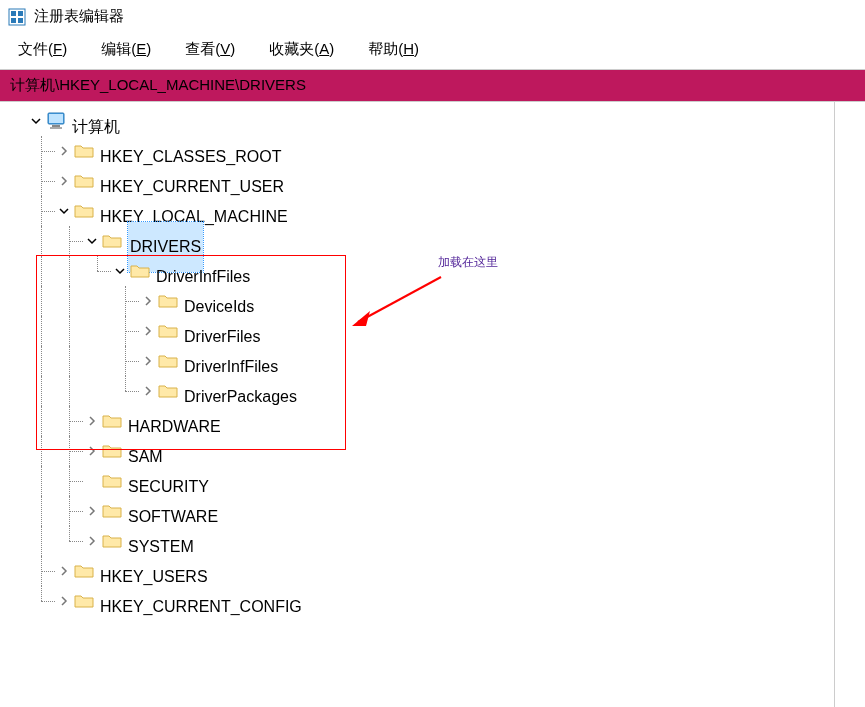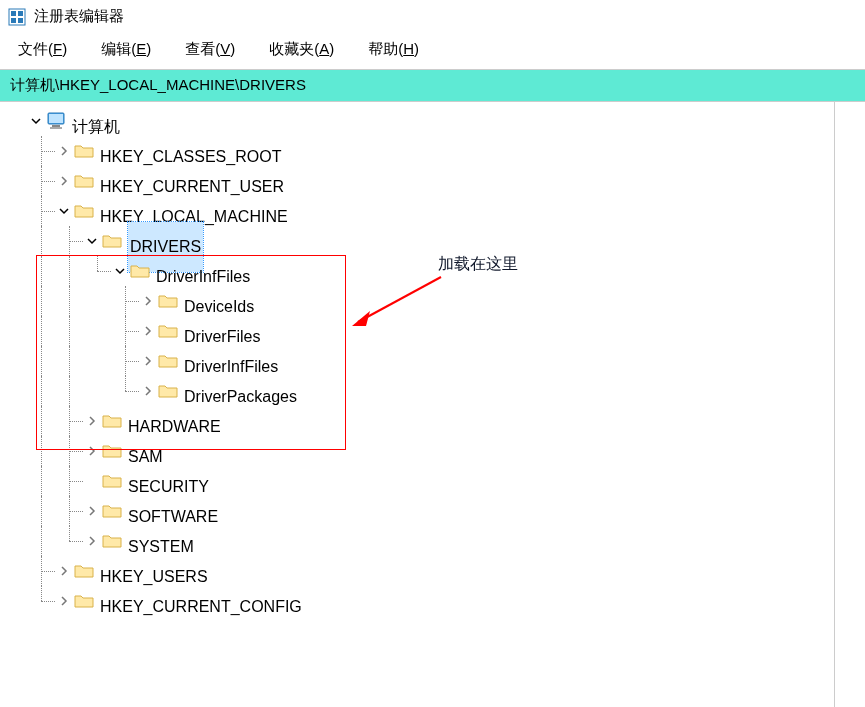--- a/index.html
+++ b/index.html
@@ -35,21 +35,21 @@
     padding: 4px 12px;
     cursor: default;
     font-size: 15px;
   }
   .menu-item u { text-decoration: underline; }
   .addressbar {
     border-top: 1px solid #ccc;
     border-bottom: 1px solid #ccc;
     padding: 6px 10px;
     font-size: 15px;
-    background: #5eead4;
+    background: #be185d;
   }
   .content {
     position: relative;
     display: flex;
     height: calc(707px - 30px - 34px - 34px);
   }
   .tree-pane {
     flex: 0 0 835px;
     overflow: hidden;
     border-right: 1px solid #ccc;
@@ -125,22 +125,22 @@
     outline: 1px dotted #3399ff;
     padding: 16px 2px;
   }
   .annotation-box {
     position: absolute;
     border: 1px solid #f00;
     pointer-events: none;
   }
   .annotation-text {
     position: absolute;
-    color: #0f172a;
-    font-size: 16px;
+    color: #4c1d95;
+    font-size: 12px;
     pointer-events: none;
   }
   .annotation-arrow {
     position: absolute;
     pointer-events: none;
   }
 </style>
 </head>
 <body>
 

